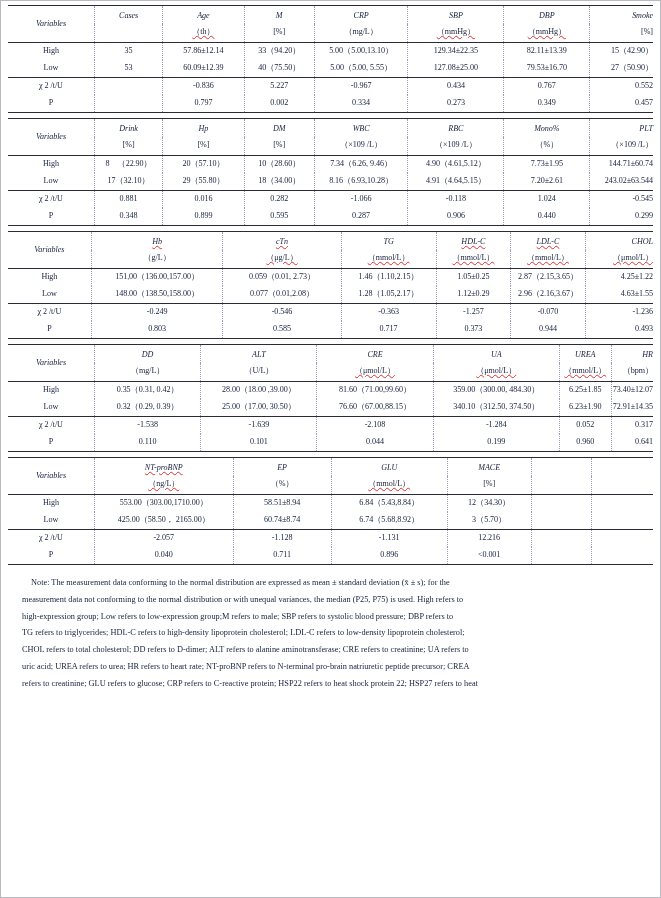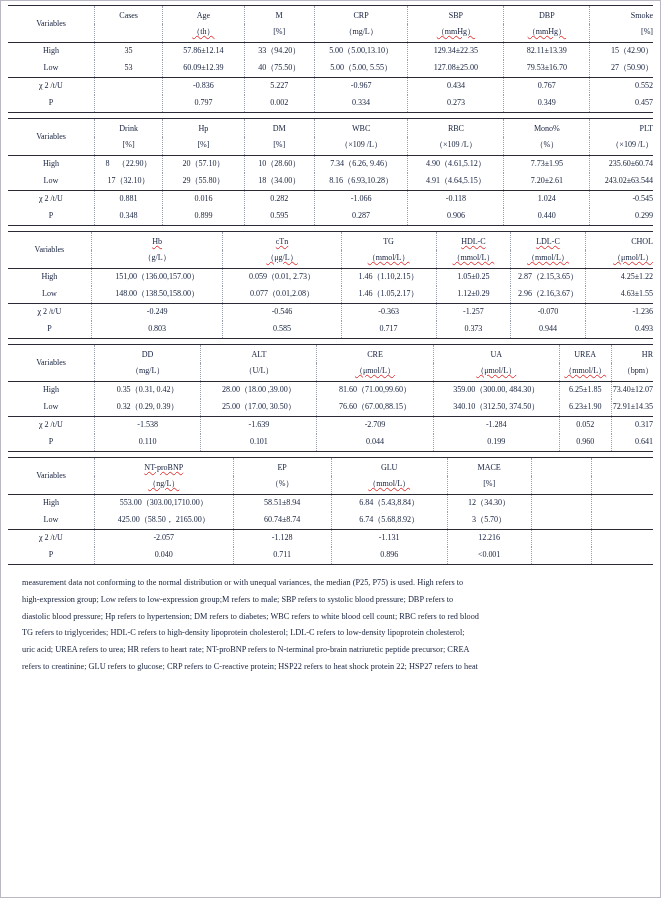--- a/index.html
+++ b/index.html
@@ -42,21 +42,21 @@
     font-size: 8.1px;
     line-height: 1.05;
     letter-spacing: -0.05px;
     color: #16213e;
     border-right: 1px dotted #9aa0b4;
     height: 17px;
   }
   .tbl-block td:last-child { border-right: none; text-align: right; }
 
   
-  .rule-top td    { border-top: 1.6px solid #2b2b38; }
+  .rule-top td    { border-top: 1.6px solid #2b2b38; font-style: italic; }
   .rule-mid td    { border-top: 1.1px solid #2b2b38; }
   .rule-bot td    { border-bottom: 1.6px solid #2b2b38; }
 
   .hdr-row td {
     height: 16px;
     font-size: 8.1px;
   }
   .hdr-name { padding-top: 2px !important; }
   .hdr-unit { padding-bottom: 2px !important; }
 
@@ -196,21 +196,21 @@
               <td class="hdr-unit">（×109 /L）</td>
             </tr>
             <tr class="rule-mid">
               <td>High</td>
               <td>8　（22.90）</td>
               <td>20（57.10）</td>
               <td>10（28.60）</td>
               <td>7.34（6.26, 9.46）</td>
               <td>4.90（4.61,5.12）</td>
               <td>7.73±1.95</td>
-              <td>235.60±60.74</td>
+              <td>144.71±60.74</td>
             </tr>
             <tr class="">
               <td>Low</td>
               <td>17（32.10）</td>
               <td>29（55.80）</td>
               <td>18（34.00）</td>
               <td>8.16（6.93,10.28）</td>
               <td>4.91（4.64,5.15）</td>
               <td>7.20±2.61</td>
               <td>243.02±63.544</td>
@@ -271,21 +271,21 @@
               <td>0.059（0.01, 2.73）</td>
               <td>1.46（1.10,2.15）</td>
               <td>1.05±0.25</td>
               <td>2.87（2.15,3.65）</td>
               <td>4.25±1.22</td>
             </tr>
             <tr class="">
               <td>Low</td>
               <td>148.00（138.50,158.00）</td>
               <td>0.077（0.01,2.08）</td>
-              <td>1.46（1.05,2.17）</td>
+              <td>1.28（1.05,2.17）</td>
               <td>1.12±0.29</td>
               <td>2.96（2.16,3.67）</td>
               <td>4.63±1.55</td>
             </tr>
             <tr class="rule-mid">
               <td class="stat-label">χ 2 /t/U</td>
               <td>-0.249</td>
               <td>-0.546</td>
               <td>-0.363</td>
               <td>-1.257</td>
@@ -346,21 +346,21 @@
               <td>25.00（17.00, 30.50）</td>
               <td>76.60（67.00,88.15）</td>
               <td>340.10（312.50, 374.50）</td>
               <td>6.23±1.90</td>
               <td>72.91±14.35</td>
             </tr>
             <tr class="rule-mid">
               <td class="stat-label">χ 2 /t/U</td>
               <td>-1.538</td>
               <td>-1.639</td>
-              <td>-2.709</td>
+              <td>-2.108</td>
               <td>-1.284</td>
               <td>0.052</td>
               <td>0.317</td>
             </tr>
             <tr class="rule-bot">
               <td class="stat-label">P</td>
               <td>0.110</td>
               <td>0.101</td>
               <td>0.044</td>
               <td>0.199</td>
@@ -430,21 +430,22 @@
               <td>0.711</td>
               <td>0.896</td>
               <td>&lt;0.001</td>
               <td></td>
               <td></td>
             </tr>
           </tbody>
         </table>
       </div>
     <div class="note" id="note-root">
+        <div class="indent">Note: The measurement data conforming to the normal distribution are expressed as mean ± standard deviation (x̄ ± s); for the</div>
         <div>measurement data not conforming to the normal distribution or with unequal variances, the median (P25, P75) is used. High refers to</div>
         <div>high-expression group; Low refers to low-expression group;M refers to male; SBP refers to systolic blood pressure; DBP refers to</div>
-        <div>diastolic blood pressure; Hp refers to hypertension; DM refers to diabetes; WBC refers to white blood cell count; RBC refers to red blood</div>
         <div>TG refers to triglycerides; HDL-C refers to high-density lipoprotein cholesterol; LDL-C refers to low-density lipoprotein cholesterol;</div>
+        <div>CHOL refers to total cholesterol; DD refers to D-dimer; ALT refers to alanine aminotransferase; CRE refers to creatinine; UA refers to</div>
         <div>uric acid; UREA refers to urea; HR refers to heart rate; NT-proBNP refers to N-terminal pro-brain natriuretic peptide precursor; CREA</div>
         <div>refers to creatinine; GLU refers to glucose; CRP refers to C-reactive protein; HSP22 refers to heat shock protein 22; HSP27 refers to heat</div>
       </div>
   </div>
 </div>
 
 </body></html>

